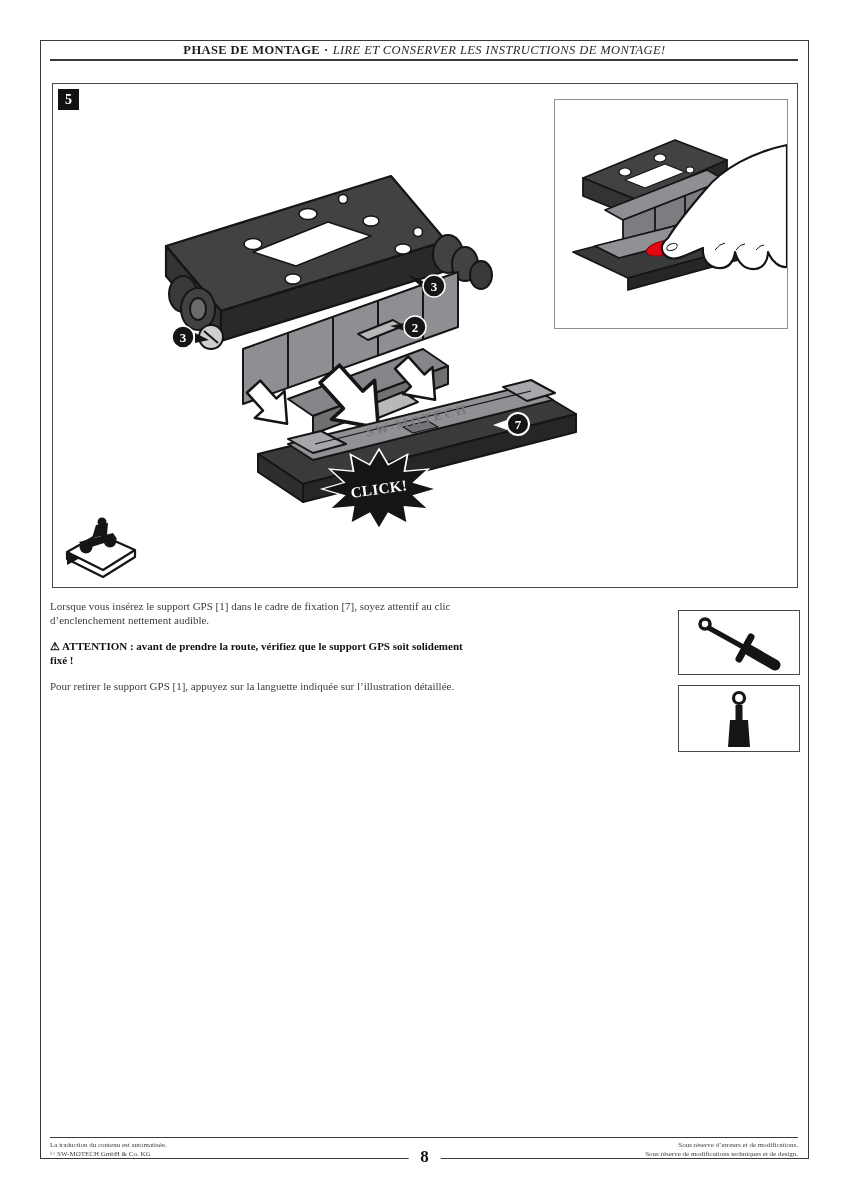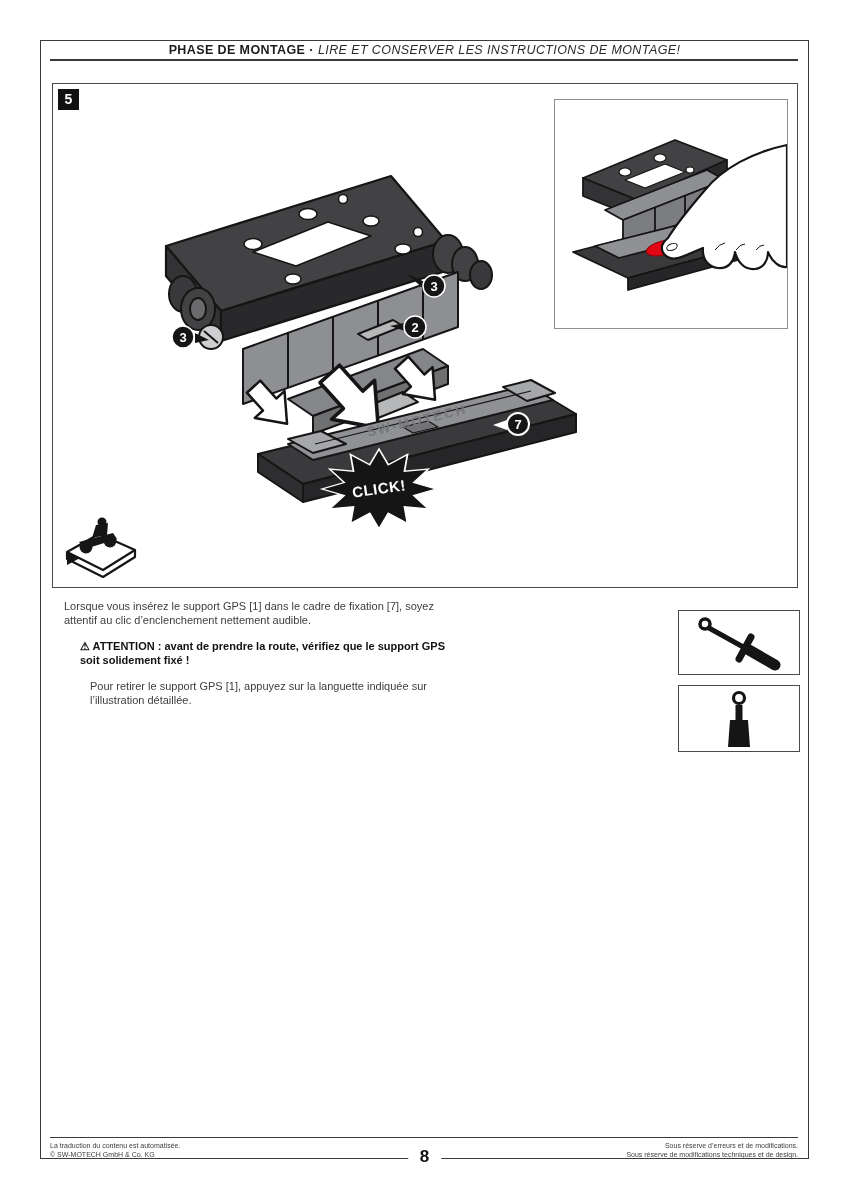--- a/index.html
+++ b/index.html
@@ -1,17 +1,17 @@
 <!DOCTYPE html>
 <html><head>
 <meta charset="utf-8">
 <style>
   html,body{margin:0;padding:0;background:#fff;}
   .sheet{position:relative;width:849px;height:1200px;background:#fff;overflow:hidden;
-         font-family:Liberation Sans, sans-serif;color:#3d3d3c;}
+         font-family:Liberation Serif, serif;color:#3d3d3c;}
   .page-border{position:absolute;left:40px;top:40px;width:769px;height:1119px;
                border:1px solid #3a3a3a;box-sizing:border-box;background:#fff;}
   
   .header{position:absolute;left:41px;top:43px;width:767px;text-align:center;
           font-size:12.5px;letter-spacing:.4px;color:#1c1c1c;white-space:nowrap;}
   .header .h-bold{font-weight:700;}
   .header .h-sep{font-weight:700;padding:0 4px;}
   .header .h-italic{font-style:italic;font-weight:500;color:#2a2a2a;}
   .header-rule{position:absolute;left:50px;top:59px;width:748px;height:2px;background:#3a3a3a;}
   
@@ -19,23 +19,23 @@
               border:1.5px solid #4a4a4a;box-sizing:border-box;background:#fff;}
   .step-badge{position:absolute;left:5px;top:5px;width:21px;height:21px;background:#111;
               color:#fff;font-weight:700;font-size:14px;text-align:center;line-height:21px;}
   .main-illu{position:absolute;left:50px;top:60px;width:490px;height:400px;}
   .inset-box{position:absolute;left:501px;top:15px;width:234px;height:230px;
              border:1px solid #8f8f8f;box-sizing:border-box;background:#fff;}
   .moto{position:absolute;left:8px;top:430px;width:80px;height:65px;}
   
   .text-col{position:absolute;left:50px;top:600px;width:414px;font-size:11px;line-height:13.5px;}
   .text-col p{margin:0;}
-  .text-col p.gap{margin-bottom:13px;margin-left:14px;}
-  .text-col p.warn{font-weight:700;color:#111;margin-left:30px;}
-  .text-col p.last{margin-top:13px;margin-left:40px;}
+  .text-col p.gap{margin-bottom:13px;}
+  .text-col p.warn{font-weight:700;color:#111;}
+  .text-col p.last{margin-top:13px;}
   
   .tool-box{position:absolute;width:122px;box-sizing:border-box;border:1.5px solid #4a4a4a;background:#fff;}
   .tb1{left:678px;top:610px;height:65px;}
   .tb2{left:678px;top:685px;height:67px;}
   .tool-box svg{display:block;}
   
   .footer-rule{position:absolute;left:50px;top:1137px;width:748px;height:1px;background:#3a3a3a;}
   .footer-left{position:absolute;left:50px;top:1141px;font-size:7px;line-height:9px;color:#3d3d3c;}
   .footer-right{position:absolute;right:51px;top:1141px;font-size:7px;line-height:9px;color:#3d3d3c;text-align:right;}
   .page-num{position:absolute;left:50%;transform:translateX(-50%);top:1147px;background:#fff;

